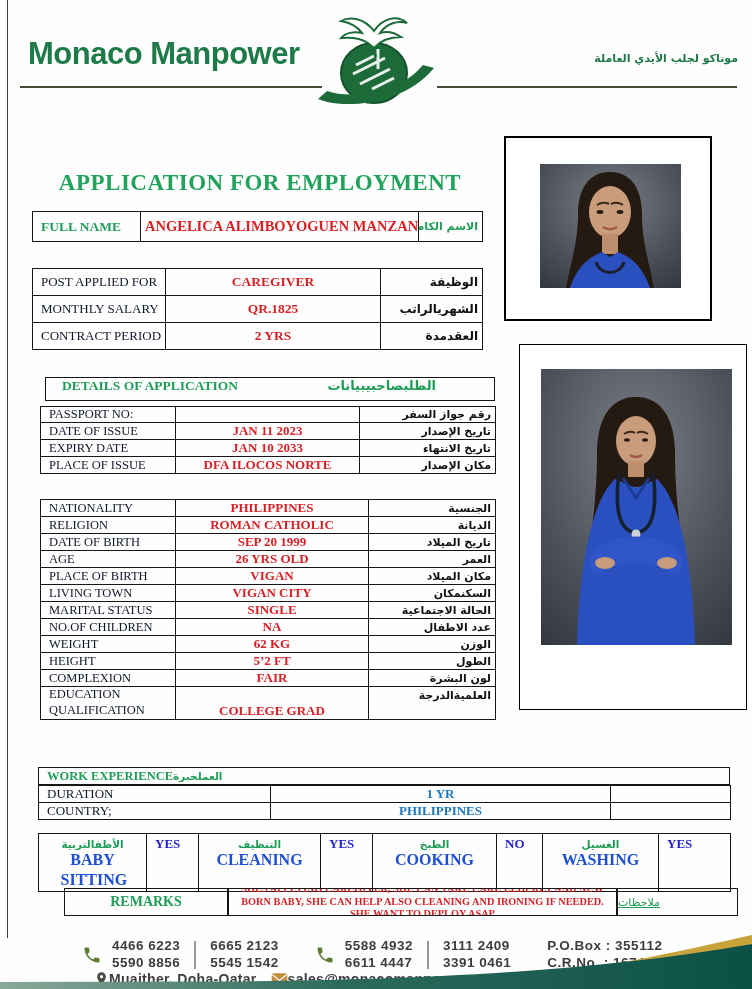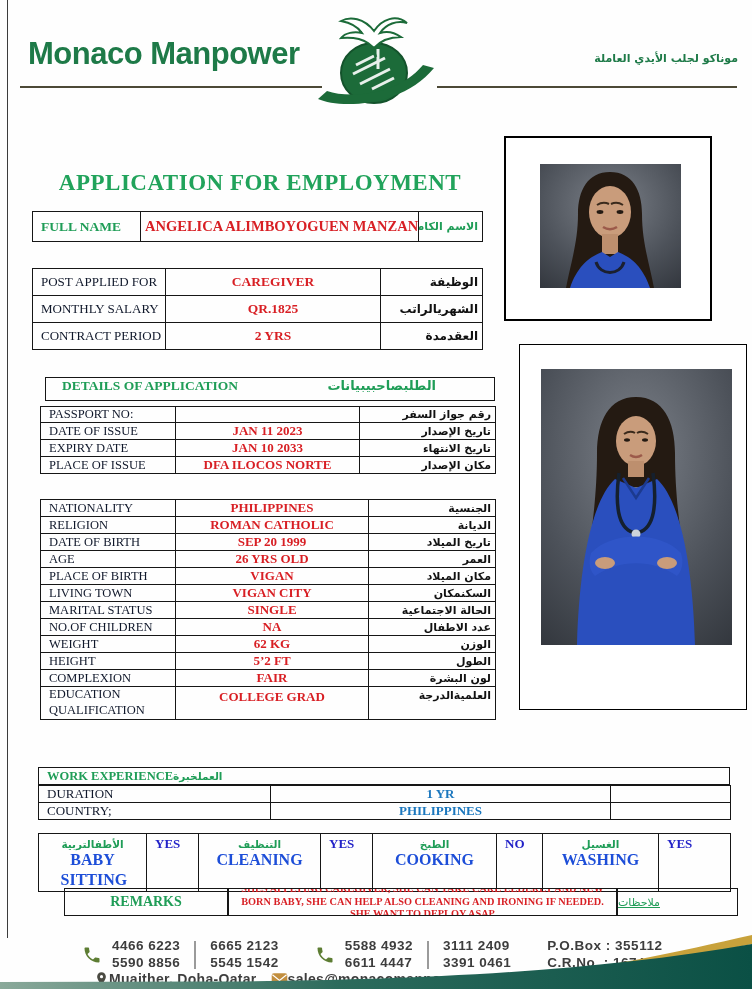--- a/index.html
+++ b/index.html
@@ -262,21 +262,21 @@
       <td class="val">5’2  FT</td>
       <td class="ar">الطول</td>
     </tr>
     <tr>
       <td class="lbl">COMPLEXION</td>
       <td class="val">FAIR</td>
       <td class="ar">لون البشرة</td>
     </tr>
     <tr>
       <td class="lbl wrap" style="height:32px">EDUCATION QUALIFICATION</td>
-      <td class="val" style="vertical-align:top;padding-top:2px">COLLEGE GRAD</td>
+      <td class="val" style="vertical-align:top;padding-top:16px">COLLEGE GRAD</td>
       <td class="ar" style="vertical-align:top;padding-top:2px">العلميةالدرجة</td>
     </tr>
   </tbody>
     </table>
 
   <div class="photo-box1">
     <svg width="141" height="124" viewBox="0 0 141 124">
       <defs>
         <radialGradient id="hg" cx="50%" cy="32%" r="85%">
           <stop offset="0%" stop-color="#7b8088"></stop>

